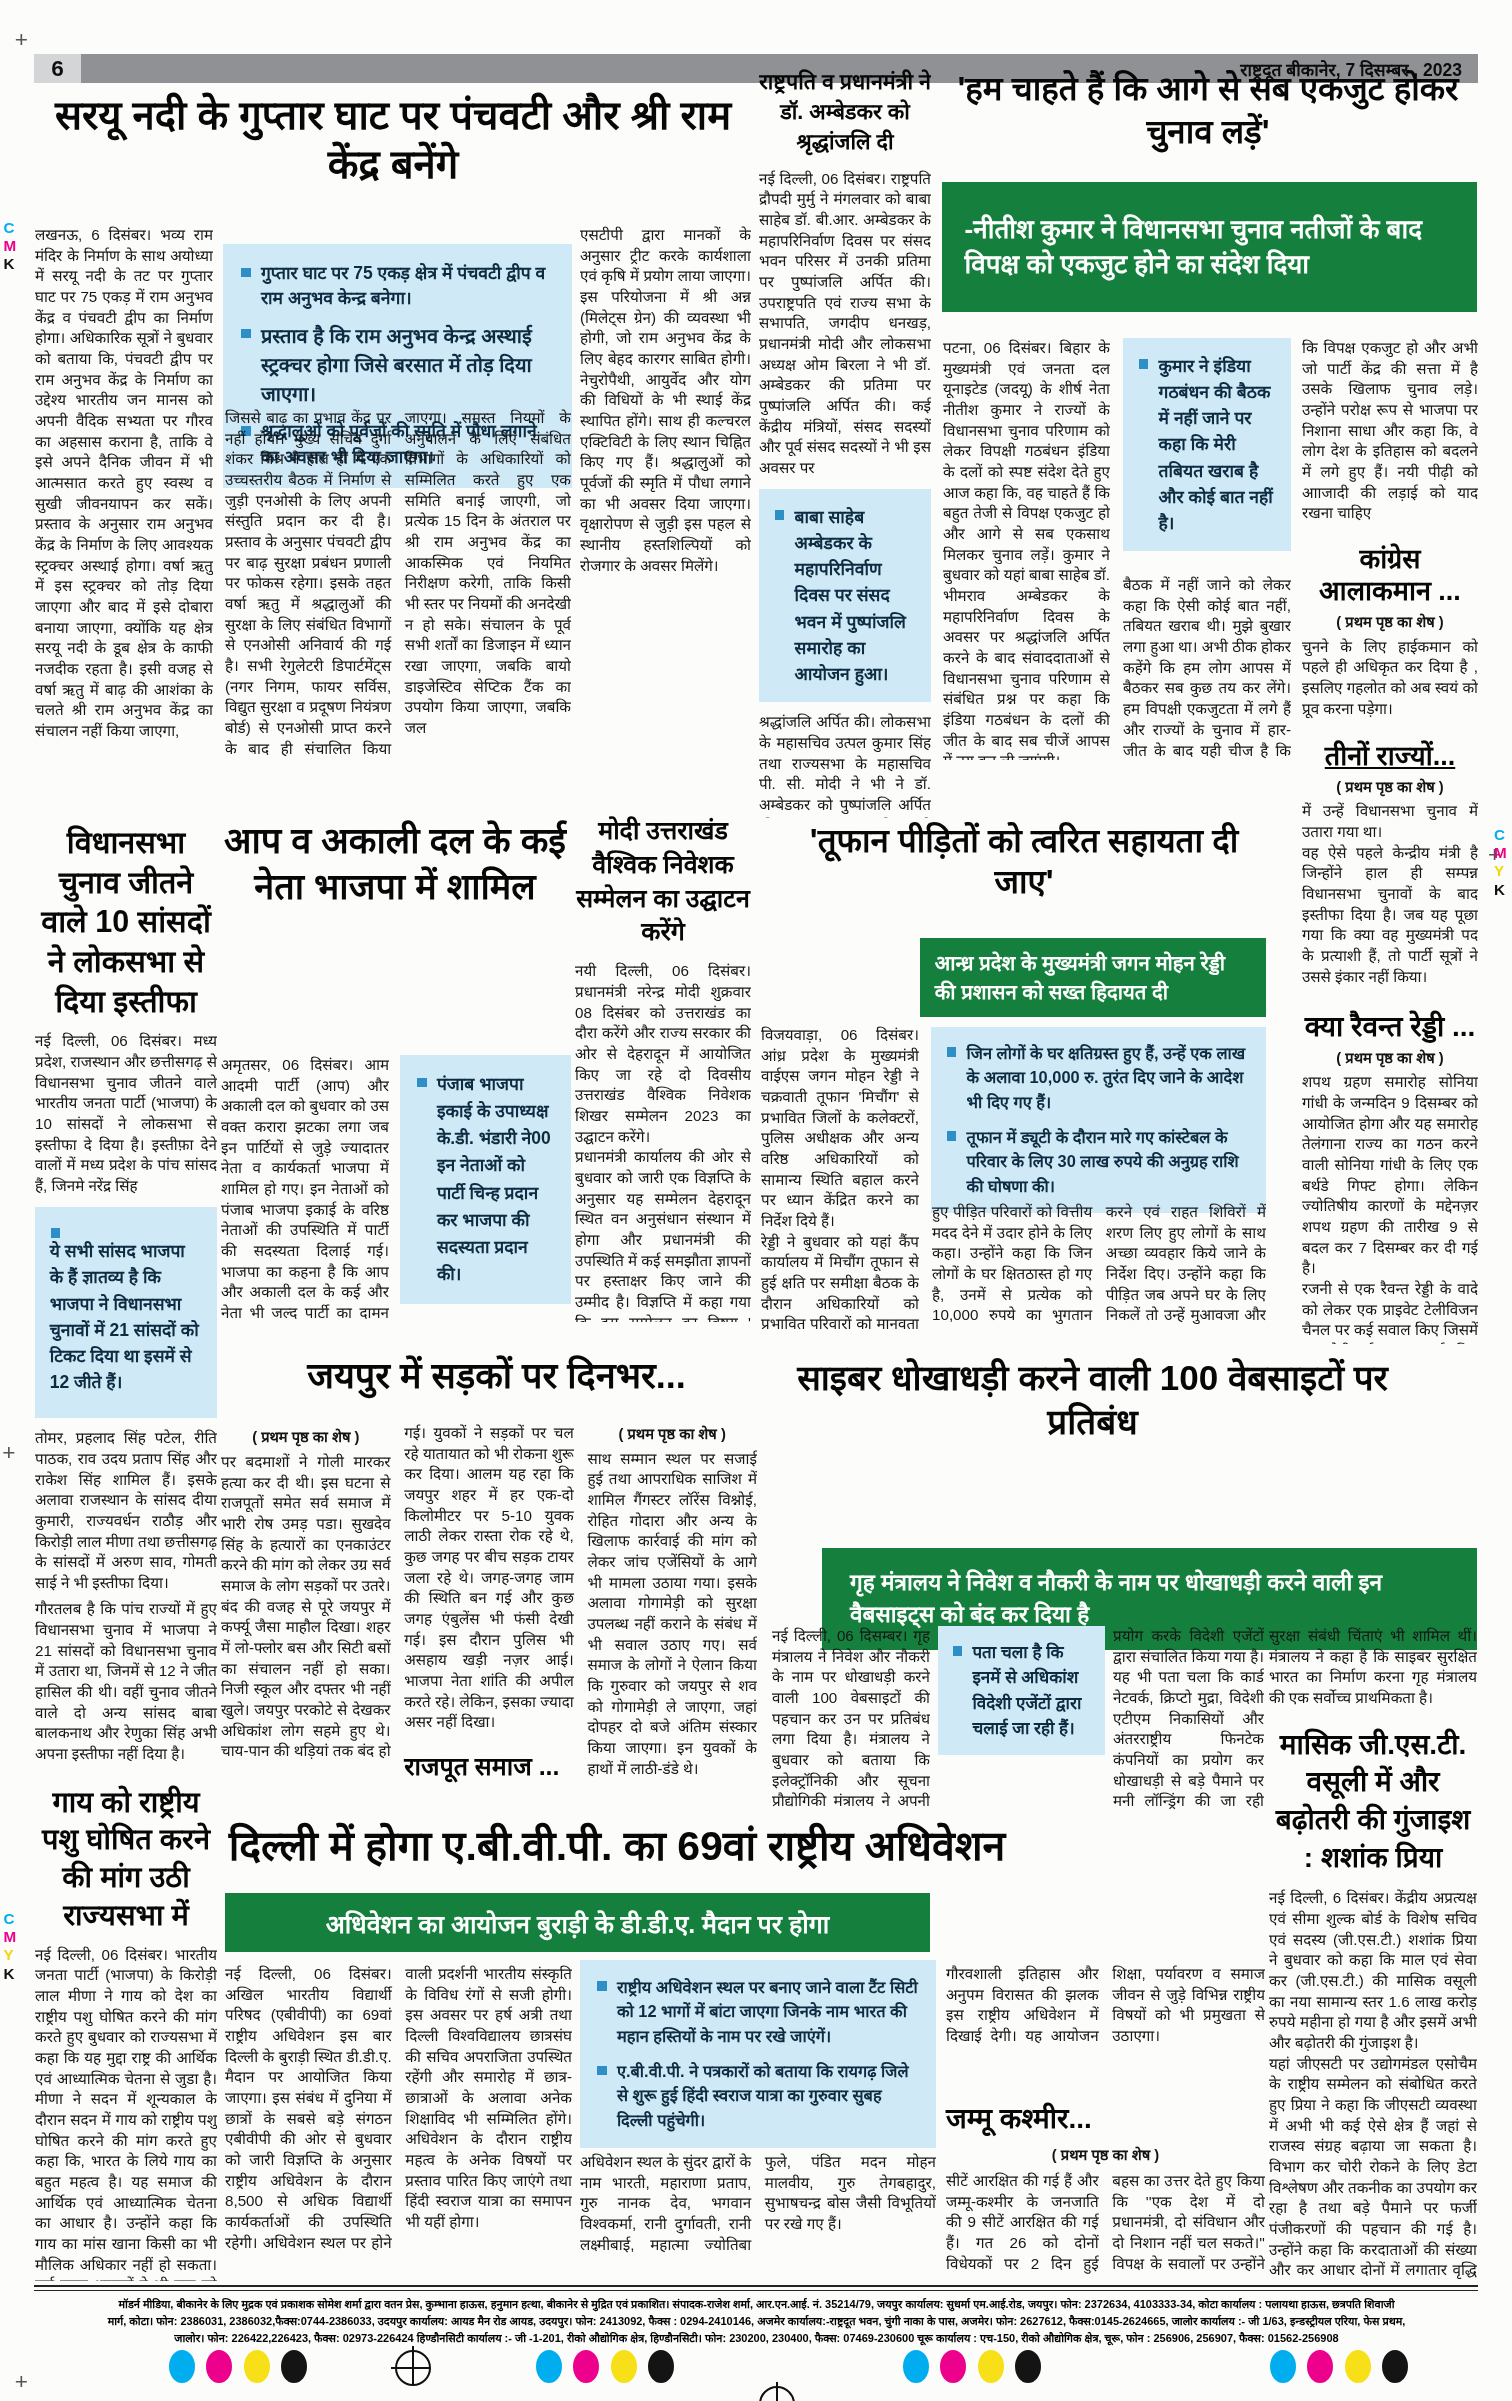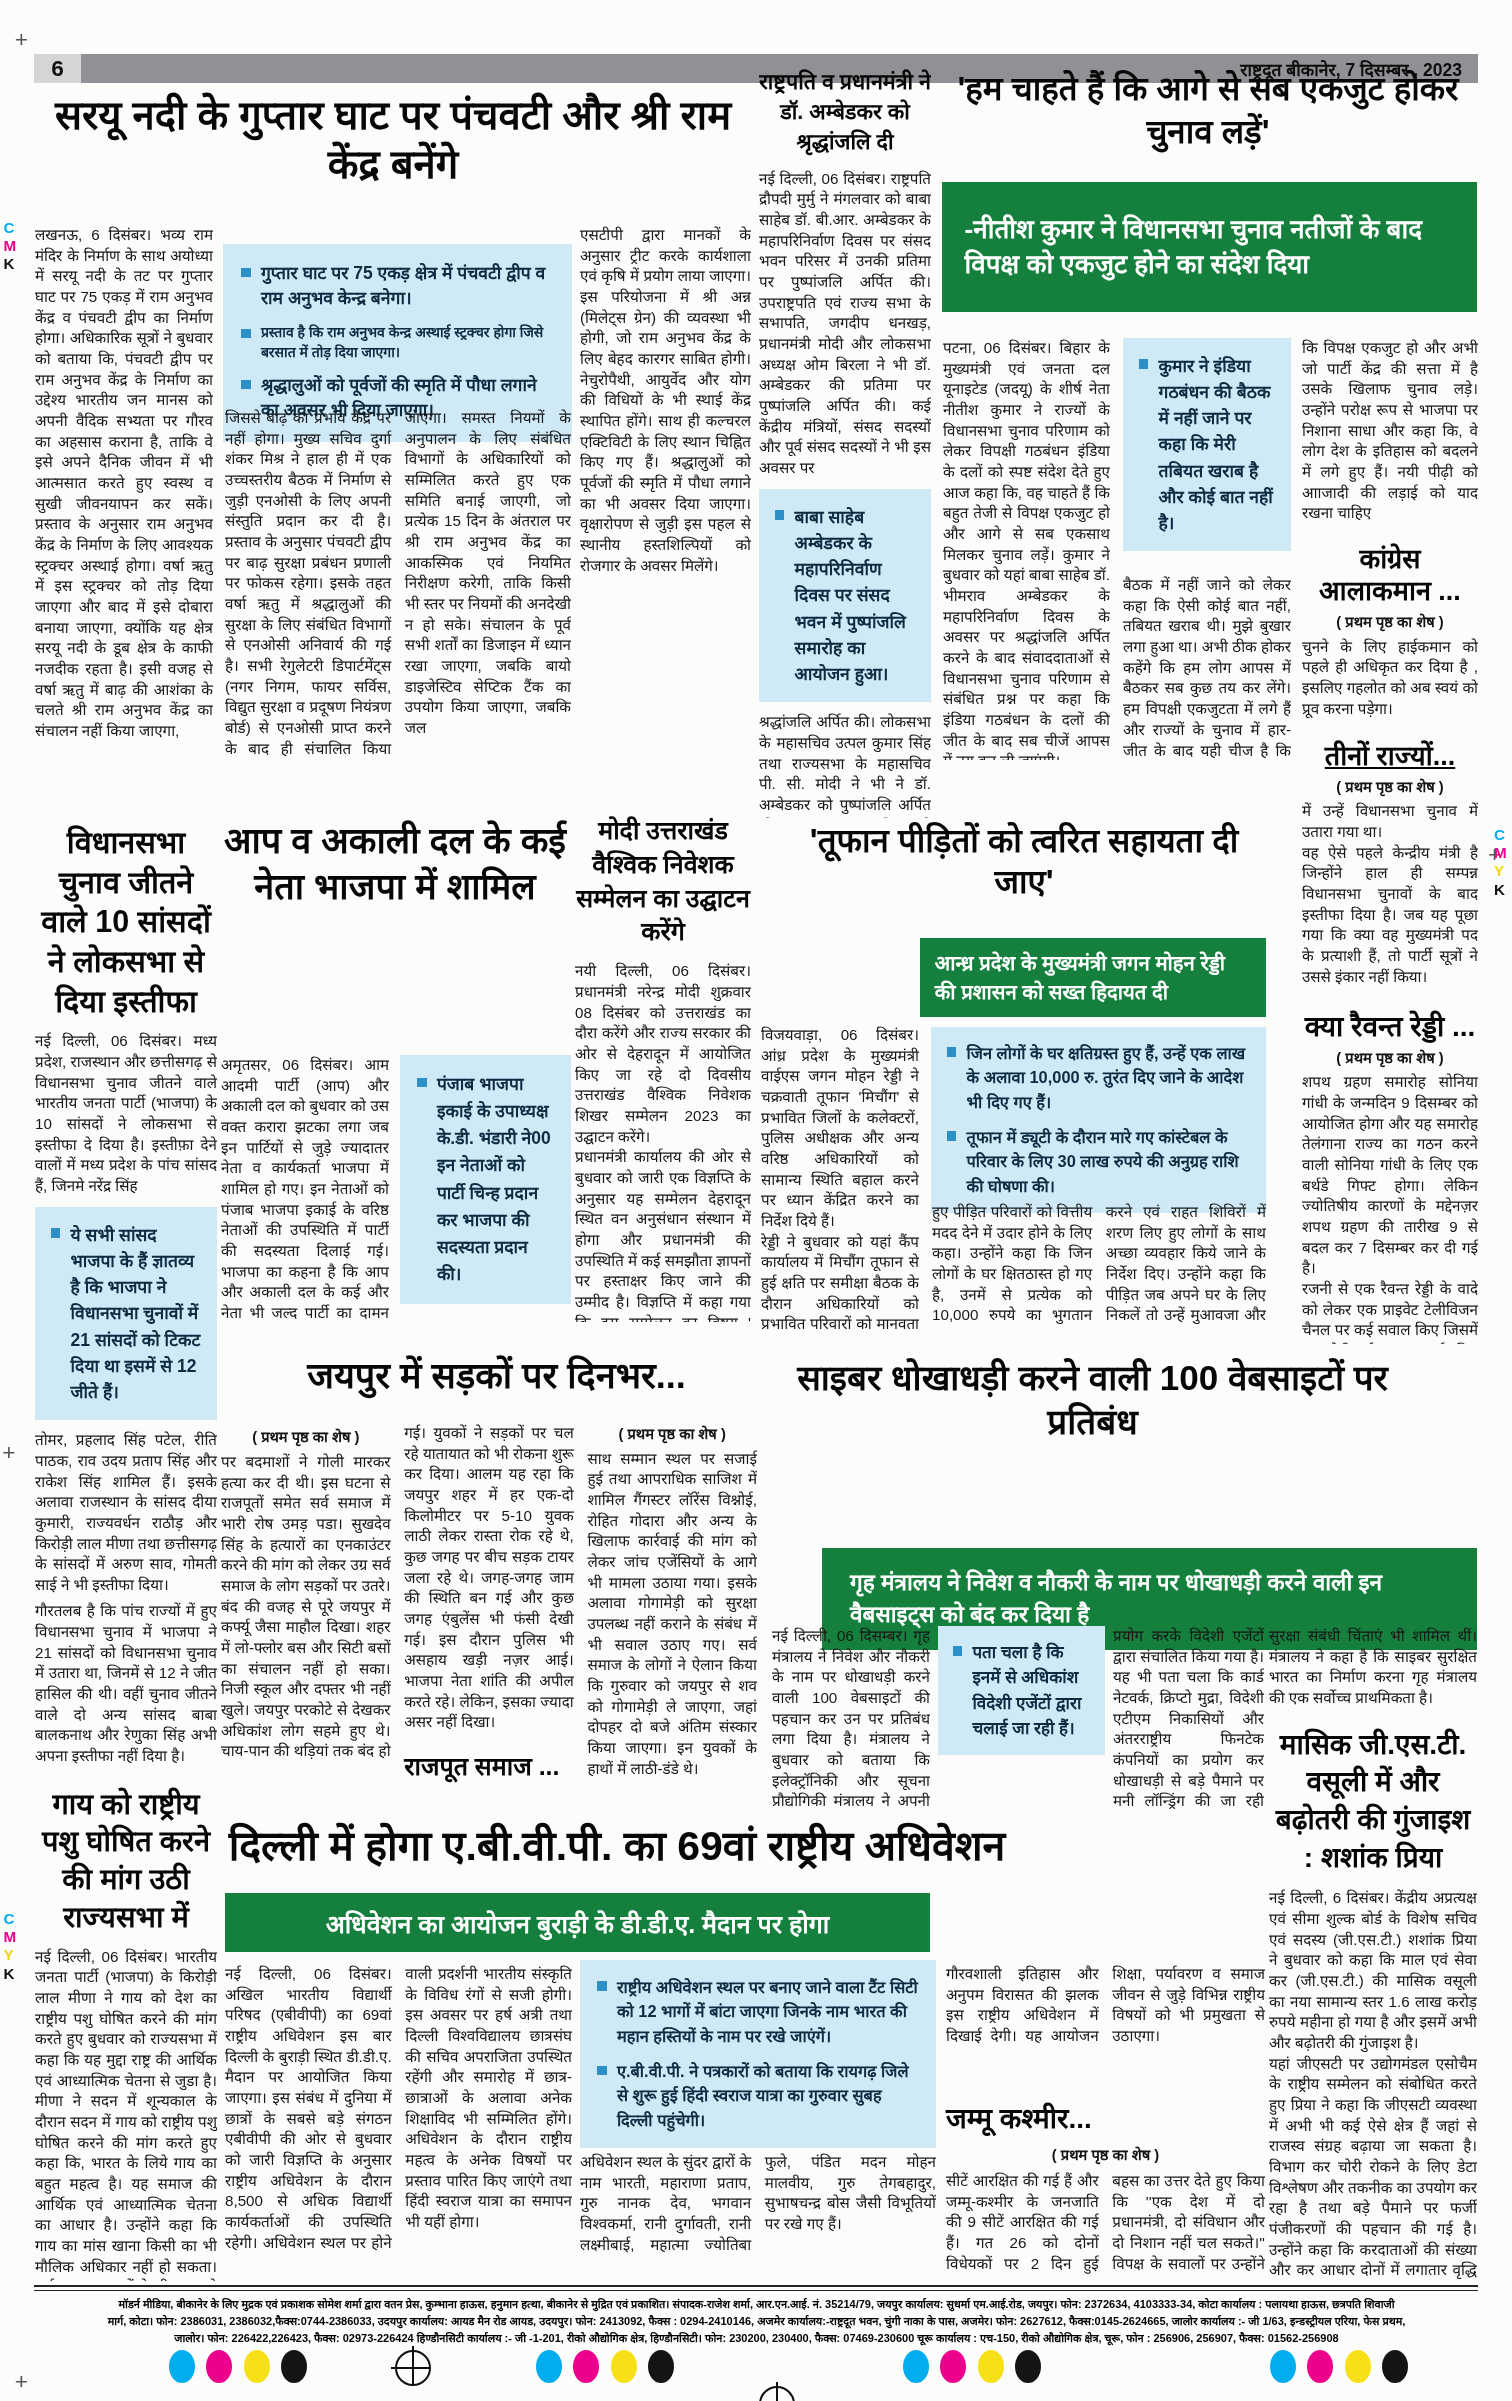--- a/index.html
+++ b/index.html
@@ -66,21 +66,21 @@
 
   <div class="abs hl" style="left:40px;top:91px;width:706px;font-size:40px;line-height:1.22;">सरयू नदी के गुप्तार घाट पर पंचवटी और श्री राम केंद्र बनेंगे</div>
   <div class="abs body-text" style="left:35px;top:225px;width:178px;height:594px;">लखनऊ, 6 दिसंबर। भव्य राम मंदिर के निर्माण के साथ अयोध्या में सरयू नदी के तट पर गुप्तार घाट पर 75 एकड़ में राम अनुभव केंद्र व पंचवटी द्वीप का निर्माण होगा। अधिकारिक सूत्रों ने बुधवार को बताया कि, पंचवटी द्वीप पर राम अनुभव केंद्र के निर्माण का उद्देश्य भारतीय जन मानस को अपनी वैदिक सभ्यता पर गौरव का अहसास कराना है, ताकि वे इसे अपने दैनिक जीवन में भी आत्मसात करते हुए स्वस्थ व सुखी जीवनयापन कर सकें। प्रस्ताव के अनुसार राम अनुभव केंद्र के निर्माण के लिए आवश्यक स्ट्रक्चर अस्थाई होगा। वर्षा ऋतु में इस स्ट्रक्चर को तोड़ दिया जाएगा और बाद में इसे दोबारा बनाया जाएगा, क्योंकि यह क्षेत्र सरयू नदी के डूब क्षेत्र के काफी नजदीक रहता है। इसी वजह से वर्षा ऋतु में बाढ़ की आशंका के चलते श्री राम अनुभव केंद्र का संचालन नहीं किया जाएगा,</div>
   <div class="abs litebox" style="left:223px;top:244px;width:349px;padding:17px 17px 8px 17px;box-sizing:border-box;">
     <div class="bullet-row">
       <span class="bullet-sq"></span>
       <span class="bullet-txt" style="font-size:17.5px;line-height:1.45;">गुप्तार घाट पर 75 एकड़ क्षेत्र में पंचवटी द्वीप व राम अनुभव केन्द्र बनेगा।</span>
     </div>
     <div class="bullet-row">
       <span class="bullet-sq"></span>
-      <span class="bullet-txt" style="font-size:14px;line-height:1.45;">प्रस्ताव है कि राम अनुभव केन्द्र अस्थाई स्ट्रक्चर होगा जिसे बरसात में तोड़ दिया जाएगा।</span>
+      <span class="bullet-txt" style="font-size:20px;line-height:1.45;">प्रस्ताव है कि राम अनुभव केन्द्र अस्थाई स्ट्रक्चर होगा जिसे बरसात में तोड़ दिया जाएगा।</span>
     </div>
     <div class="bullet-row">
       <span class="bullet-sq"></span>
       <span class="bullet-txt" style="font-size:17.5px;line-height:1.45;">श्रृद्धालुओं को पूर्वजों की स्मृति में पौधा लगाने का अवसर भी दिया जाएगा।</span>
     </div>
   </div>
   <div class="abs body-text colrule2" style="left:225px;top:408px;width:346px;height:411px;">जिससे बाढ़ का प्रभाव केंद्र पर नहीं होगा। मुख्य सचिव दुर्गा शंकर मिश्र ने हाल ही में एक उच्चस्तरीय बैठक में निर्माण से जुड़ी एनओसी के लिए अपनी संस्तुति प्रदान कर दी है। प्रस्ताव के अनुसार पंचवटी द्वीप पर बाढ़ सुरक्षा प्रबंधन प्रणाली पर फोकस रहेगा। इसके तहत वर्षा ऋतु में श्रद्धालुओं की सुरक्षा के लिए संबंधित विभागों से एनओसी अनिवार्य की गई है। सभी रेगुलेटरी डिपार्टमेंट्स (नगर निगम, फायर सर्विस, विद्युत सुरक्षा व प्रदूषण नियंत्रण बोर्ड) से एनओसी प्राप्त करने के बाद ही संचालित किया जाएगा। समस्त नियमों के अनुपालन के लिए संबंधित विभागों के अधिकारियों को सम्मिलित करते हुए एक समिति बनाई जाएगी, जो प्रत्येक 15 दिन के अंतराल पर श्री राम अनुभव केंद्र का आकस्मिक एवं नियमित निरीक्षण करेगी, ताकि किसी भी स्तर पर नियमों की अनदेखी न हो सके। संचालन के पूर्व सभी शर्तों का डिजाइन में ध्यान रखा जाएगा, जबकि बायो डाइजेस्टिव सेप्टिक टैंक का उपयोग किया जाएगा, जबकि जल</div>
   <div class="abs body-text" style="left:580px;top:225px;width:171px;height:565px;">एसटीपी द्वारा मानकों के अनुसार ट्रीट करके कार्यशाला एवं कृषि में प्रयोग लाया जाएगा। इस परियोजना में श्री अन्न (मिलेट्स ग्रेन) की व्यवस्था भी होगी, जो राम अनुभव केंद्र के लिए बेहद कारगर साबित होगी। नेचुरोपैथी, आयुर्वेद और योग की विधियों के भी स्थाई केंद्र स्थापित होंगे। साथ ही कल्चरल एक्टिविटी के लिए स्थान चिह्नित किए गए हैं। श्रद्धालुओं को पूर्वजों की स्मृति में पौधा लगाने का भी अवसर दिया जाएगा। वृक्षारोपण से जुड़ी इस पहल से स्थानीय हस्तशिल्पियों को रोजगार के अवसर मिलेंगे।</div>
 
   <div class="abs" style="left:759px;top:67px;width:172px;height:751px;overflow:hidden;">
@@ -120,21 +120,21 @@
     <span class="cont-label">( प्रथम पृष्ठ का शेष )</span>
     <div class="body-text flow">शपथ ग्रहण समारोह सोनिया गांधी के जन्मदिन 9 दिसम्बर को आयोजित होगा और यह समारोह तेलंगाना राज्य का गठन करने वाली सोनिया गांधी के लिए एक बर्थडे गिफ्ट होगा। लेकिन ज्योतिषीय कारणों के मद्देनज़र शपथ ग्रहण की तारीख 9 से बदल कर 7 दिसम्बर कर दी गई है।
 रजनी से एक रैवन्त रेड्डी के वादे को लेकर एक प्राइवेट टेलीविजन चैनल पर कई सवाल किए जिसमें वह थोड़ी नर्वस नज़र आई। फिर भी उन्होंने कहा कि उन्हें उम्मीद है वे अपना वादा निभाएंगे।
 उन्होंने कहा कि ''रैवन्थना ने स्वयं हस्ताक्षर करके वादा किया और एक</div>
   </div>
 
   <div class="abs" style="left:35px;top:823px;width:182px;height:1458px;overflow:hidden;">
     <div class="hl" style="font-size:30.5px;line-height:1.3;margin-bottom:10.2px;">विधानसभा चुनाव जीतने वाले 10 सांसदों ने लोकसभा से दिया इस्तीफा</div>
     <div class="body-text">नई दिल्ली, 06 दिसंबर।  मध्य प्रदेश, राजस्थान और छत्तीसगढ़  से विधानसभा चुनाव जीतने वाले भारतीय जनता पार्टी (भाजपा) के 10 सांसदों ने लोकसभा से इस्तीफा दे दिया है। इस्तीफ़ा देने वालों में मध्य प्रदेश के पांच सांसद हैं,  जिनमे नरेंद्र सिंह</div>
     <div class="litebox" style="margin:10.2px 0;padding:14.7px;">
-      <div class="bullet-row" style="margin-bottom:0;">
+      <div class="bullet-row" style="margin-bottom:8px;flex-direction:column;">
         <span class="bullet-sq"></span>
         <span class="bullet-txt" style="font-size:17.5px;line-height:1.5;">ये सभी सांसद भाजपा के हैं ज्ञातव्य है कि भाजपा ने विधानसभा चुनावों में 21 सांसदों को टिकट दिया था इसमें से 12 जीते हैं।</span>
       </div>
     </div>
     <div class="body-text">तोमर, प्रहलाद सिंह पटेल, रीति पाठक, राव उदय प्रताप सिंह और राकेश सिंह शामिल हैं। इसके अलावा राजस्थान के सांसद दीया कुमारी, राज्यवर्धन राठौड़ और किरोड़ी लाल मीणा तथा छत्तीसगढ़ के सांसदों में अरुण साव, गोमती साई ने भी इस्तीफा दिया।</div>
     <div class="body-text" style="margin-top:5.6px;">गौरतलब है कि पांच राज्यों में हुए विधानसभा चुनाव में भाजपा  ने 21 सांसदों को विधानसभा चुनाव में उतारा था, जिनमें से 12 ने जीत हासिल की थी। वहीं चुनाव जीतने वाले दो अन्य सांसद बाबा बालकनाथ और रेणुका सिंह अभी अपना इस्तीफा नहीं दिया है।</div>
     <div class="hl" style="font-size:29px;line-height:1.3;margin:19px 0 10.2px 0;">गाय को राष्ट्रीय पशु घोषित करने की मांग उठी राज्यसभा में</div>
     <div class="body-text">नई दिल्ली, 06 दिसंबर।  भारतीय जनता पार्टी (भाजपा) के किरोड़ी लाल मीणा ने गाय को देश का राष्ट्रीय पशु घोषित करने की मांग करते हुए बुधवार को राज्यसभा में कहा कि यह मुद्दा राष्ट्र की आर्थिक एवं आध्यात्मिक चेतना से जुडा है। मीणा ने सदन में शून्यकाल के दौरान सदन में गाय को राष्ट्रीय पशु घोषित करने की मांग करते हुए कहा कि, भारत के लिये गाय का बहुत महत्व है। यह समाज की आर्थिक एवं आध्यात्मिक चेतना का आधार है। उन्होंने कहा कि गाय का मांस खाना किसी का भी मौलिक अधिकार नहीं हो सकता। कई मुगल शासकों ने भी गाय को पवित्र पशु मानते हुए इसके वध पर प्रतिबंध लगाया था।</div>
 
   </div>

